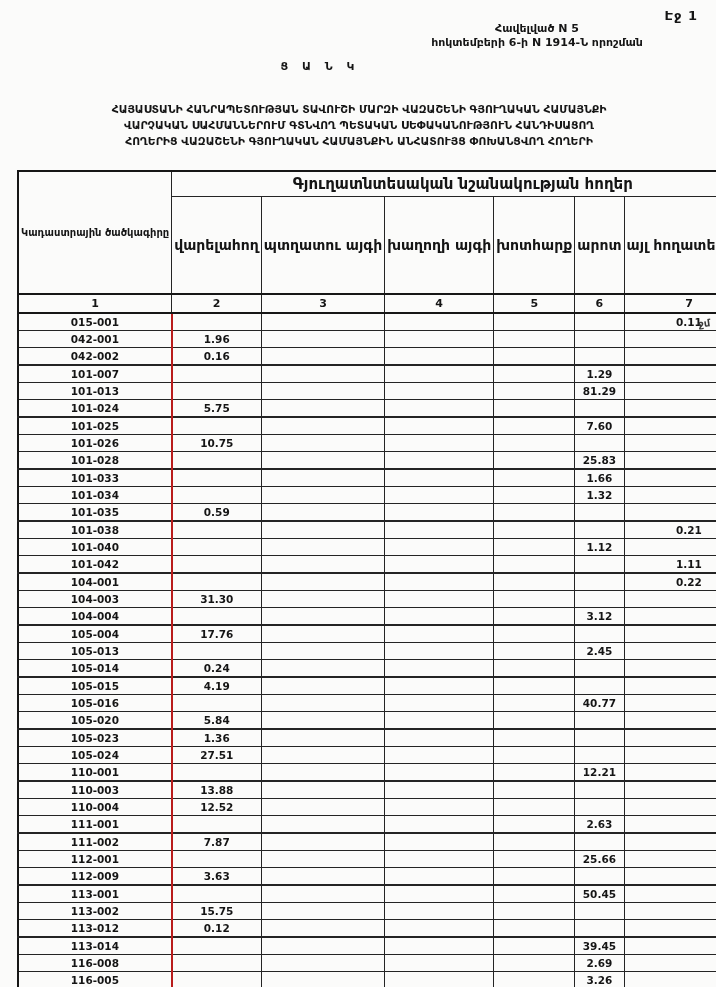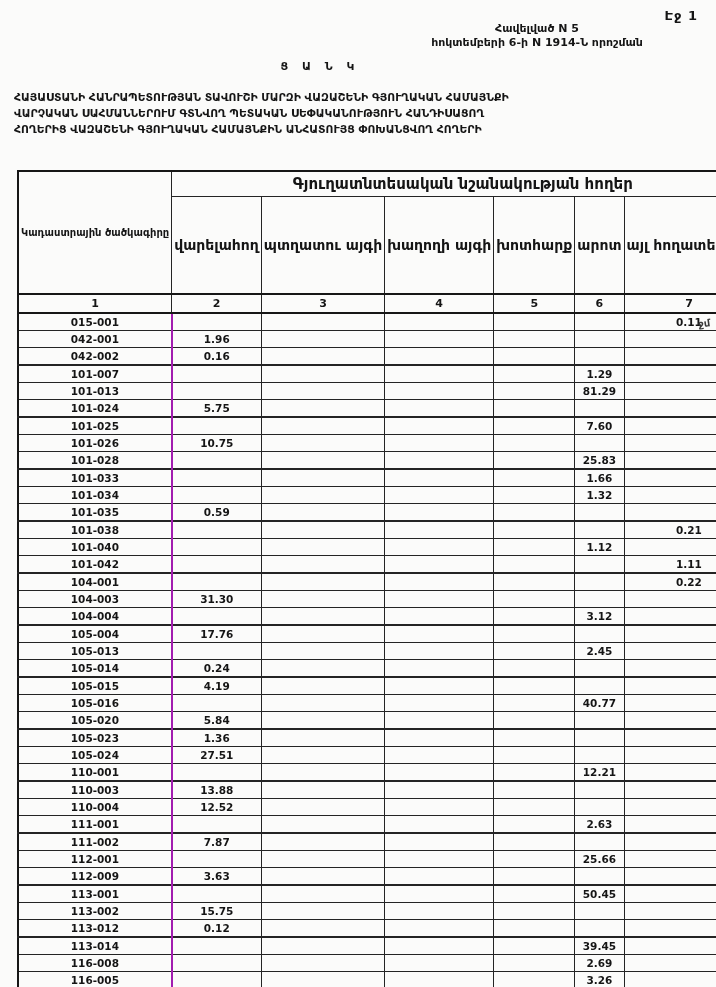--- a/index.html
+++ b/index.html
@@ -15,22 +15,22 @@
   }
   .appendix{
     position:absolute;top:22px;left:377px;width:320px;
     text-align:center;font-size:11px;font-weight:bold;line-height:13.5px;
   }
   .doc-title{
     position:absolute;top:60px;left:0;width:640px;
     text-align:center;font-size:11px;font-weight:bold;letter-spacing:5px;
   }
   .doc-subtitle{
-    position:absolute;top:90px;left:14px;width:690px;
-    text-align:left;font-size:10.8px;font-weight:bold;line-height:16px;
+    position:absolute;top:102px;left:14px;width:690px;
+    text-align:center;font-size:10.8px;font-weight:bold;line-height:16px;
   }
   table.main{
     position:absolute;top:170px;left:17px;
     border-collapse:collapse;table-layout:fixed;
     border:2px solid #161616;
   }
   table.main td{
     border:1px solid #242424;
     font-weight:bold;
     text-align:center;vertical-align:middle;
@@ -53,21 +53,21 @@
   td.note-header .vert{
     writing-mode:vertical-rl;transform:rotate(180deg);
     font-size:9.5px;letter-spacing:1px;display:inline-block;
     white-space:nowrap;font-weight:bold;color:#2b2b2b;
   }
   tr.number-row td{
     height:17px;font-size:11px;
     border-top:2px solid #161616;border-bottom:2px solid #161616;
   }
   tr.data-row td{height:16px;font-size:10.5px;}
-  tr.data-row td.code{border-right:2px solid #a21caf;}
+  tr.data-row td.code{border-right:2px solid #b91c1c;}
   tr.data-row:nth-child(3n+1) td{border-top-width:2px;}
   tr.data-row td.note{
     font-size:9.5px;border-bottom-style:dashed;border-bottom-color:#555;
   }
   .margin-note{
     position:absolute;top:318px;left:698px;
     font-size:10px;color:#3a3a3a;transform:rotate(-8deg);
     font-weight:bold;
   }
 </style>

